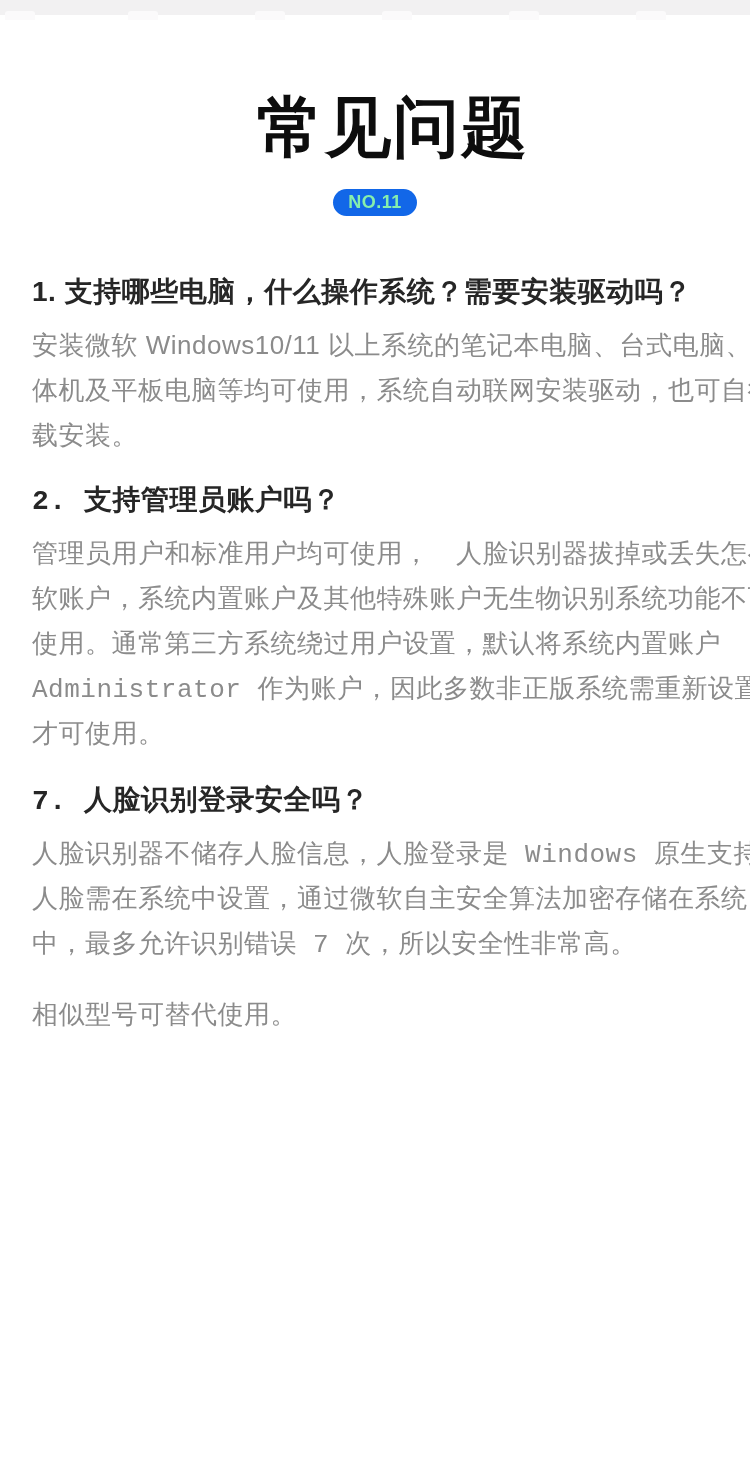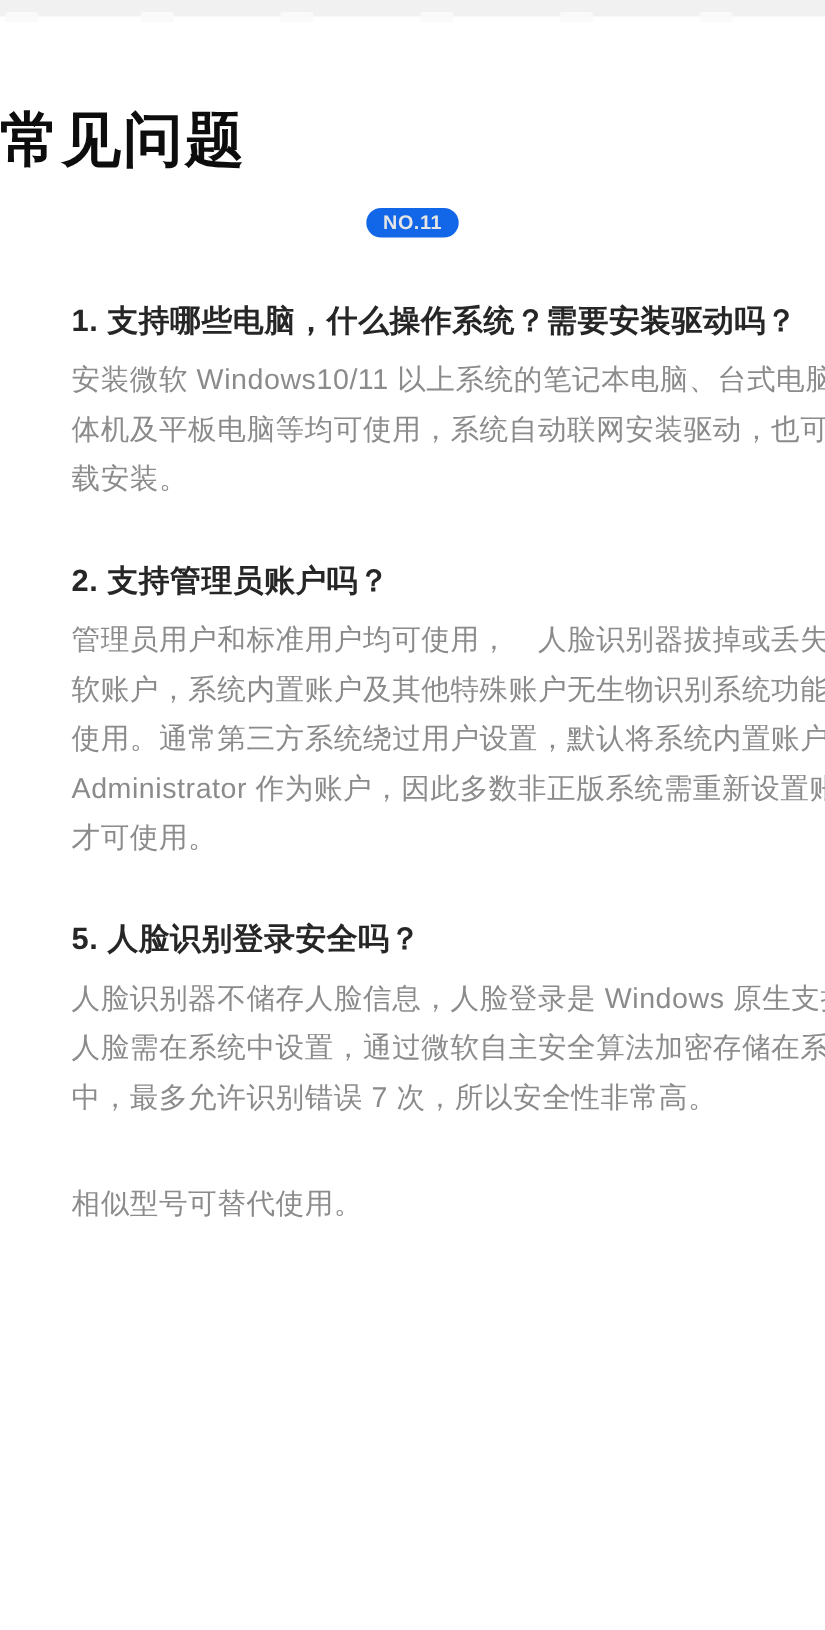--- a/index.html
+++ b/index.html
@@ -25,49 +25,51 @@
   }
   .tab-peek{
     position:absolute;
     top:11px;
     width:30px;height:9px;
     background:var(--peek-white);
     border-radius:3px 3px 0 0;
   }
   .page-title{
     margin-top:72px;
-    text-align:left;
-    font-size:54px;
+    text-align:center;
+    font-size:66px;
     line-height:80px;
     font-weight:900;
     letter-spacing:2px;
     color:var(--title-black);
+    margin-left:36px;
   }
   .badge-row{
     margin-top:22px;
     text-align:center;
   }
   .badge{
     display:inline-block;
     background:var(--badge-blue);
-    color:#e5e5e5;
+    color:#86efac;
     font-size:18px;
     font-weight:700;
     line-height:19px;
     padding:4px 15px;
     border-radius:14px;
     letter-spacing:0.5px;
   }
   .faq{
     margin-top:58px;
-    padding-left:65px;
+    padding-left:32px;
     padding-right:40px;
   }
   .faq-item + .faq-item{
-    margin-top:52px;
+    margin-top:26px;
+    font-family:Liberation Mono, monospace;
   }
   .question{
     font-size:28px;
     line-height:36px;
     font-weight:600;
     color:var(--question-dark);
     white-space:nowrap;
     letter-spacing:0.5px;
   }
   .answer{
@@ -110,21 +112,21 @@
   <section class="faq-item">
     <h2 class="question">2. 支持管理员账户吗？</h2>
     <p class="answer">管理员用户和标准用户均可使用，　人脸识别器拔掉或丢失怎么办
 软账户，系统内置账户及其他特殊账户无生物识别系统功能不可
 使用。通常第三方系统绕过用户设置，默认将系统内置账户
 Administrator 作为账户，因此多数非正版系统需重新设置账户
 才可使用。</p>
   </section>
 
   <section class="faq-item">
-    <h2 class="question">5. 人脸识别登录安全吗？</h2>
+    <h2 class="question">7. 人脸识别登录安全吗？</h2>
     <p class="answer">人脸识别器不储存人脸信息，人脸登录是 Windows 原生支持，
 人脸需在系统中设置，通过微软自主安全算法加密存储在系统
 中，最多允许识别错误 7 次，所以安全性非常高。</p>
   </section>
 
 
   <section class="faq-item">
     <p class="answer">相似型号可替代使用。</p>
   </section>
 

